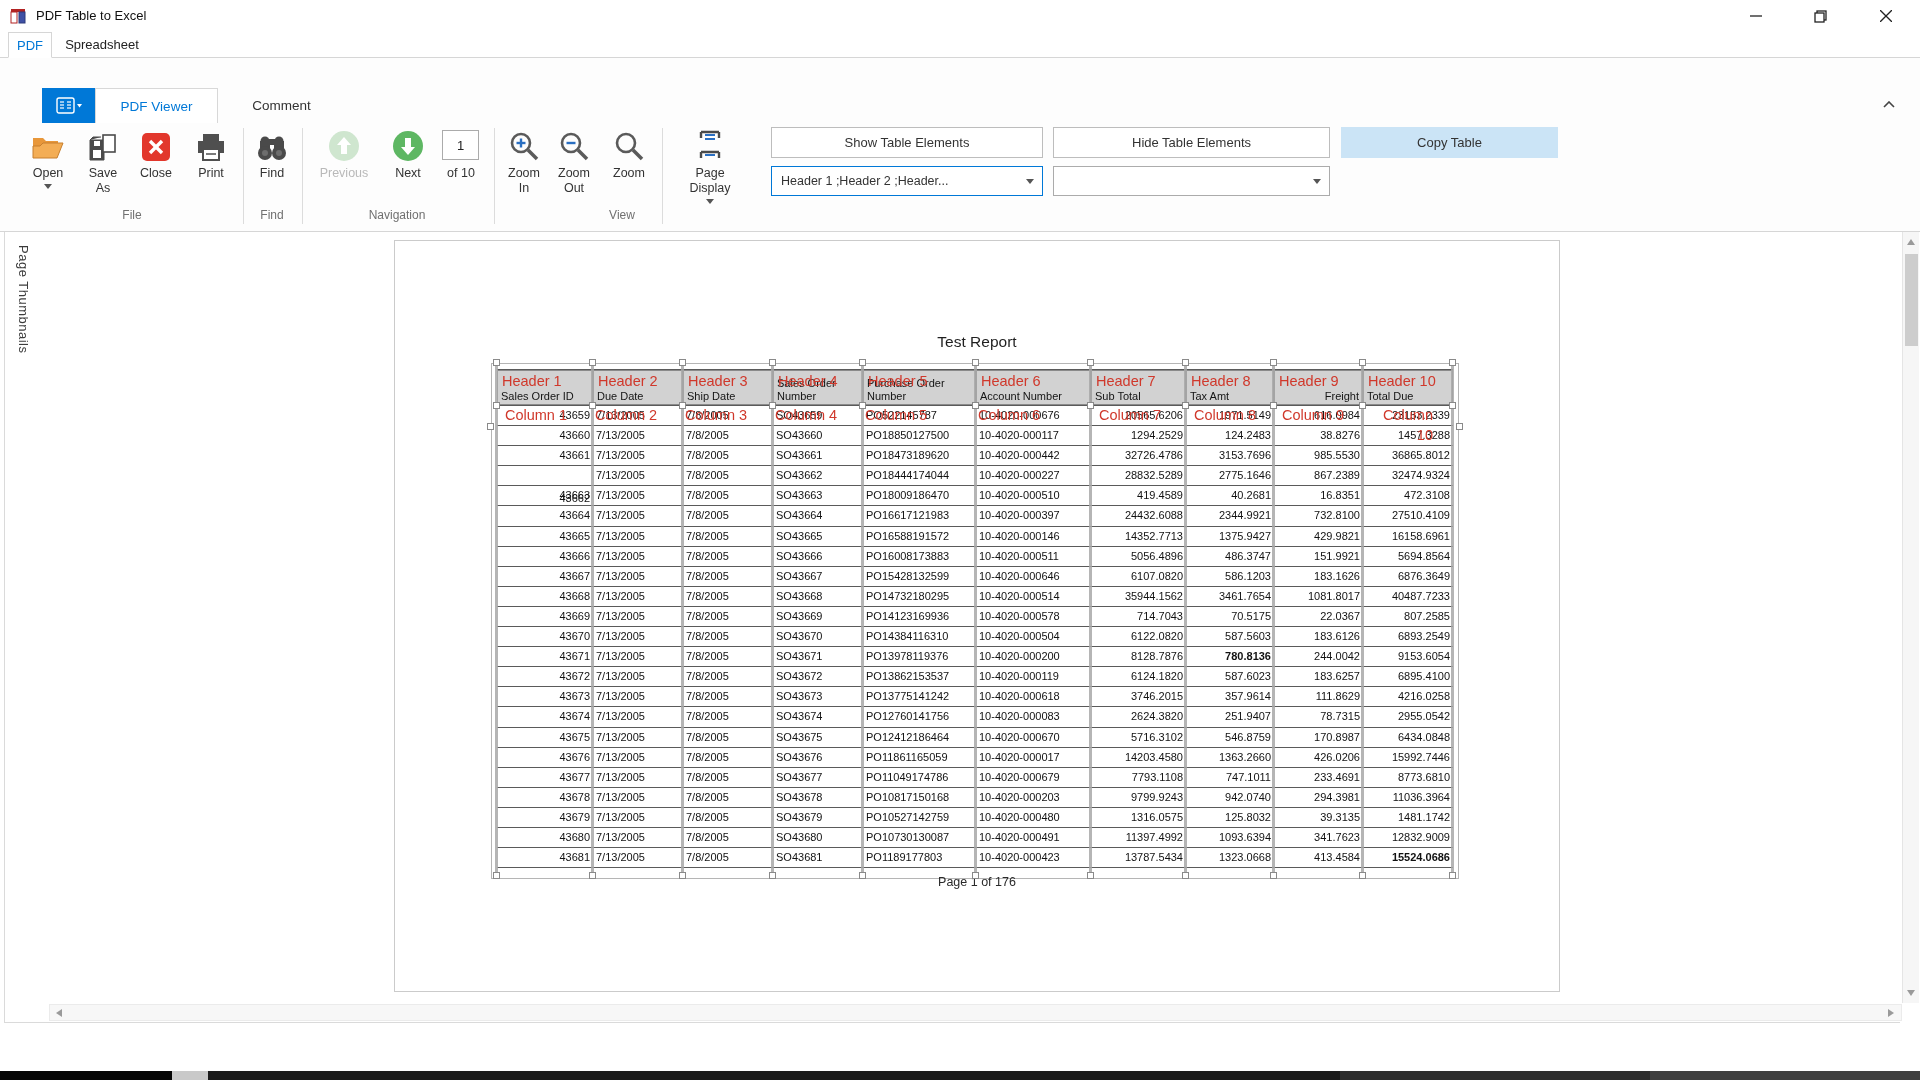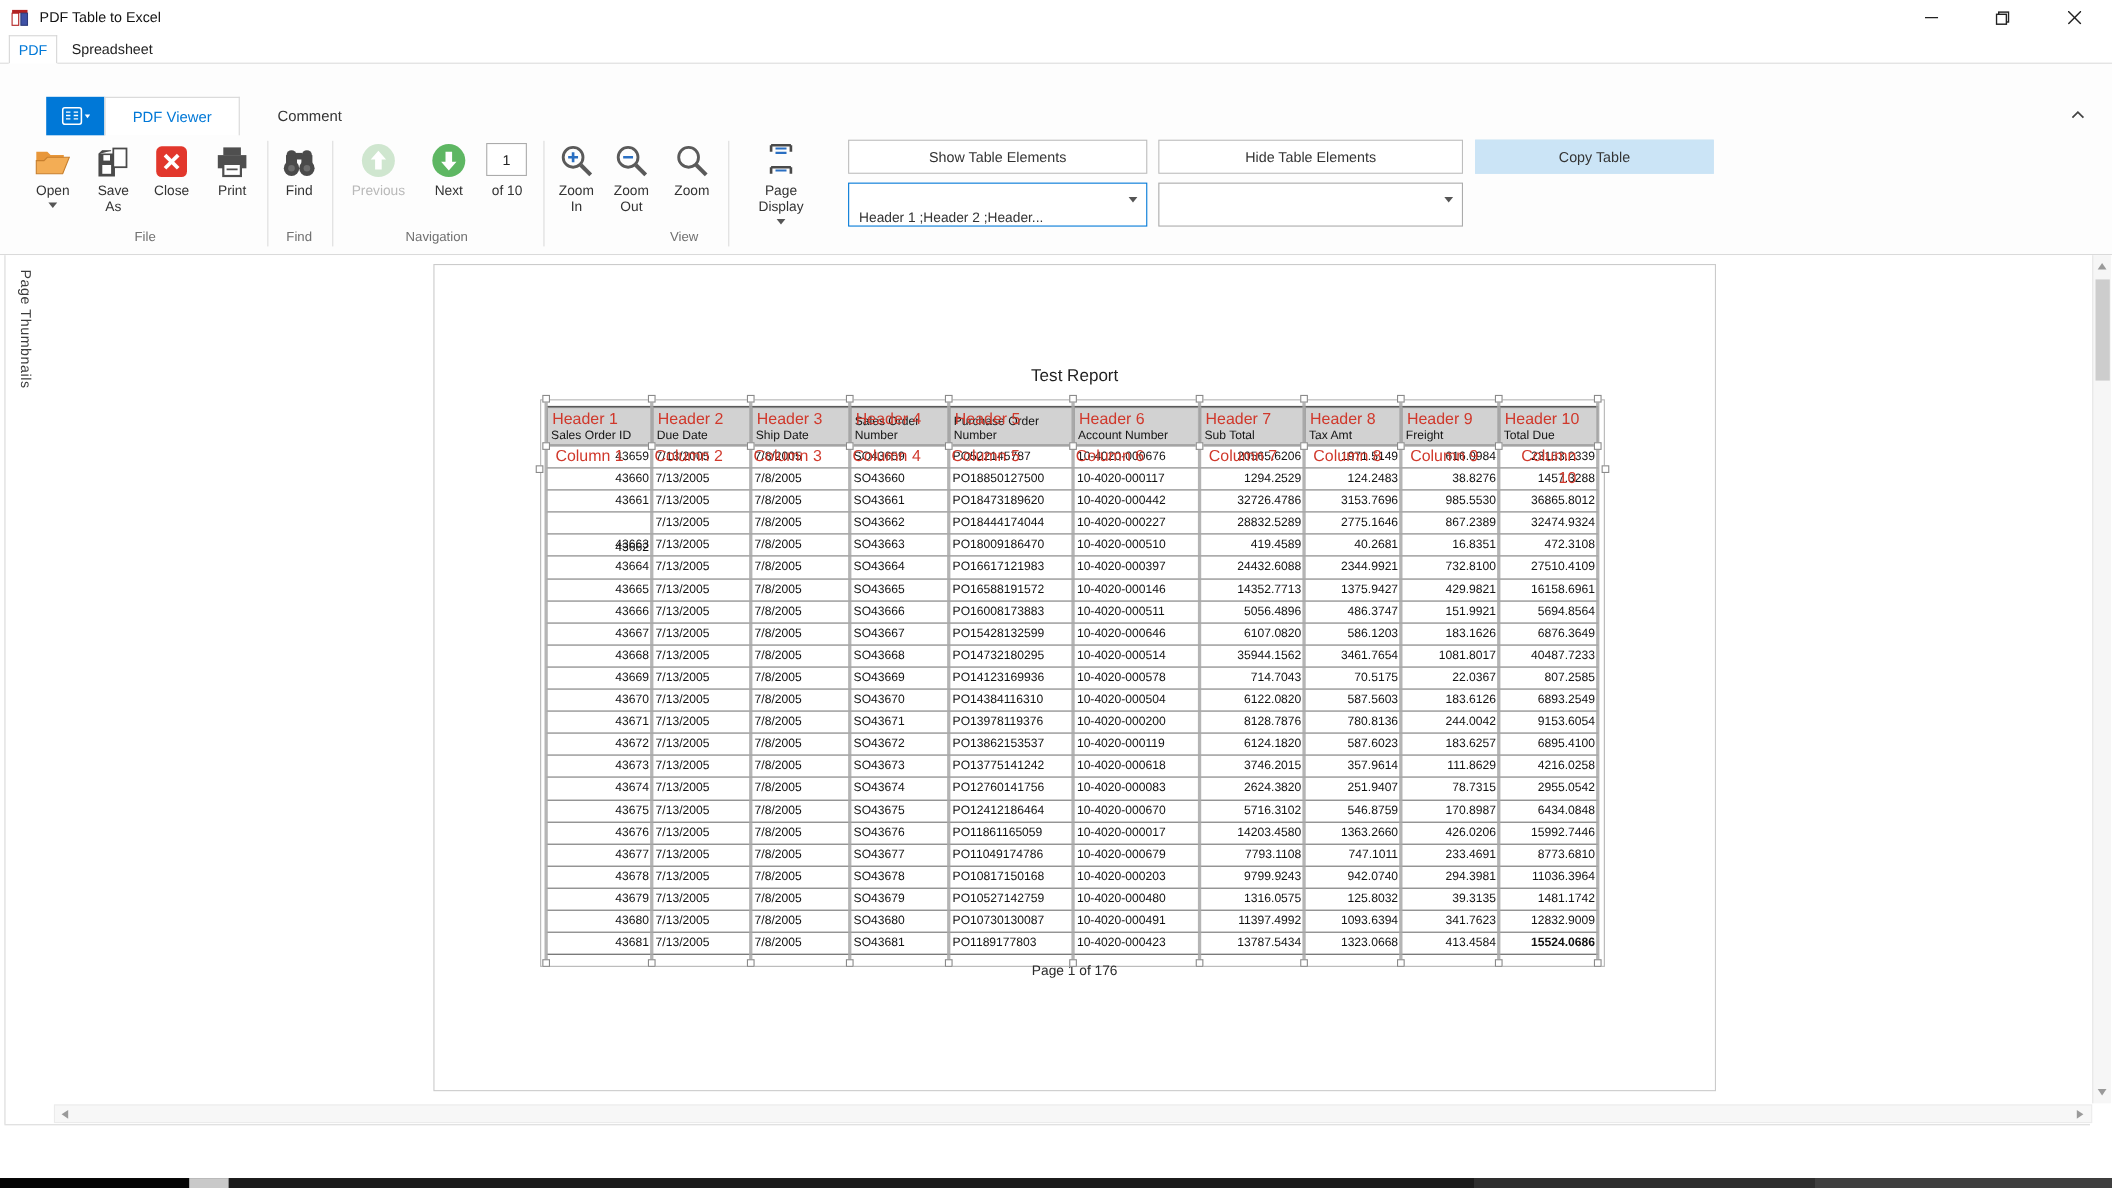--- a/index.html
+++ b/index.html
@@ -32,22 +32,22 @@
   .tool .caret { margin-top:3px; }
   .vsep { position:absolute; top:70px; width:1px; height:96px; background:#dcdcdc; }
   .grouplabel { position:absolute; top:150px; font-size:12px; color:#707070; text-align:center; }
 
   .pageinput { position:absolute; left:442px; top:72px; width:37px; height:30px; border:1px solid #ababab; background:#fff;
     text-align:center; font-size:13px; color:#222; font-family:"Liberation Sans", sans-serif; }
 
   .ribbtn { position:absolute; top:69px; height:31px; background:#fff; border:1px solid #bdbdbd; font-size:13px; color:#333;
     display:flex; align-items:center; justify-content:center; }
   .ribbtn.copy { background:#cbe4f6; border:1px solid #cbe4f6; }
-  .dropdown { position:absolute; top:108px; height:40px; background:#fff; font-size:12.5px; color:#333;
-    display:flex; align-items:flex-end; padding:0 16px 0 9px; }
+  .dropdown { position:absolute; top:108px; height:30px; background:#fff; font-size:12.5px; color:#333;
+    display:flex; align-items:center; padding:0 16px 0 9px; }
   .dropdown .dcaret { position:absolute; right:8px; top:12px; }
   .dd1 { border:1px solid #0078d7; }
   .dd2 { border:1px solid #ababab; }
   .ellip { overflow:hidden; white-space:nowrap; }
 
   
   .content { position:absolute; left:0; top:232px; width:1920px; height:848px; background:#fff; }
   .edge-l { position:absolute; left:4px; top:0; width:1px; height:790px; background:#dadada; }
   .edge-b { position:absolute; left:4px; top:790px; width:1896px; height:1px; background:#dadada; }
   .thumb-label { position:absolute; left:16px; top:13px; writing-mode:vertical-rl; font-size:13px; color:#3c3c3c; letter-spacing:.5px; }
@@ -323,21 +323,21 @@
             <span class="hname">Account Number</span>
           </div>
           <div class="tcell" style="width: 95px;">
             <span class="hred">Header 7</span>
             <span class="hname">Sub Total</span>
           </div>
           <div class="tcell" style="width: 88px;">
             <span class="hred">Header 8</span>
             <span class="hname">Tax Amt</span>
           </div>
-          <div class="tcell" style="width: 89px;">
+          <div class="tcell" style="width: 89px; justify-content: flex-end;">
             <span class="hred">Header 9</span>
             <span class="hname">Freight</span>
           </div>
           <div class="tcell" style="width: 90px;">
             <span class="hred">Header 10</span>
             <span class="hname">Total Due</span>
           </div>
         </div>
         <div class="trow">
           <div class="tcell alr" style="width: 96px;"><span class="cred">Column 1</span><span>43659</span></div>
@@ -484,21 +484,21 @@
           <div class="tcell alr" style="width: 90px;"><span>6893.2549</span></div>
         </div>
         <div class="trow">
           <div class="tcell alr" style="width: 96px;"><span>43671</span></div>
           <div class="tcell all" style="width: 90px;"><span>7/13/2005</span></div>
           <div class="tcell all" style="width: 90px;"><span>7/8/2005</span></div>
           <div class="tcell all" style="width: 90px;"><span>SO43671</span></div>
           <div class="tcell all" style="width: 113px;"><span>PO13978119376</span></div>
           <div class="tcell all" style="width: 115px;"><span>10-4020-000200</span></div>
           <div class="tcell alr" style="width: 95px;"><span>8128.7876</span></div>
-          <div class="tcell alr" style="width: 88px;"><span>780.8136</span></div>
+          <div class="tcell alr" style="width: 88px; font-weight: bold;"><span>780.8136</span></div>
           <div class="tcell alr" style="width: 89px;"><span>244.0042</span></div>
           <div class="tcell alr" style="width: 90px;"><span>9153.6054</span></div>
         </div>
         <div class="trow">
           <div class="tcell alr" style="width: 96px;"><span>43672</span></div>
           <div class="tcell all" style="width: 90px;"><span>7/13/2005</span></div>
           <div class="tcell all" style="width: 90px;"><span>7/8/2005</span></div>
           <div class="tcell all" style="width: 90px;"><span>SO43672</span></div>
           <div class="tcell all" style="width: 113px;"><span>PO13862153537</span></div>
           <div class="tcell all" style="width: 115px;"><span>10-4020-000119</span></div>

